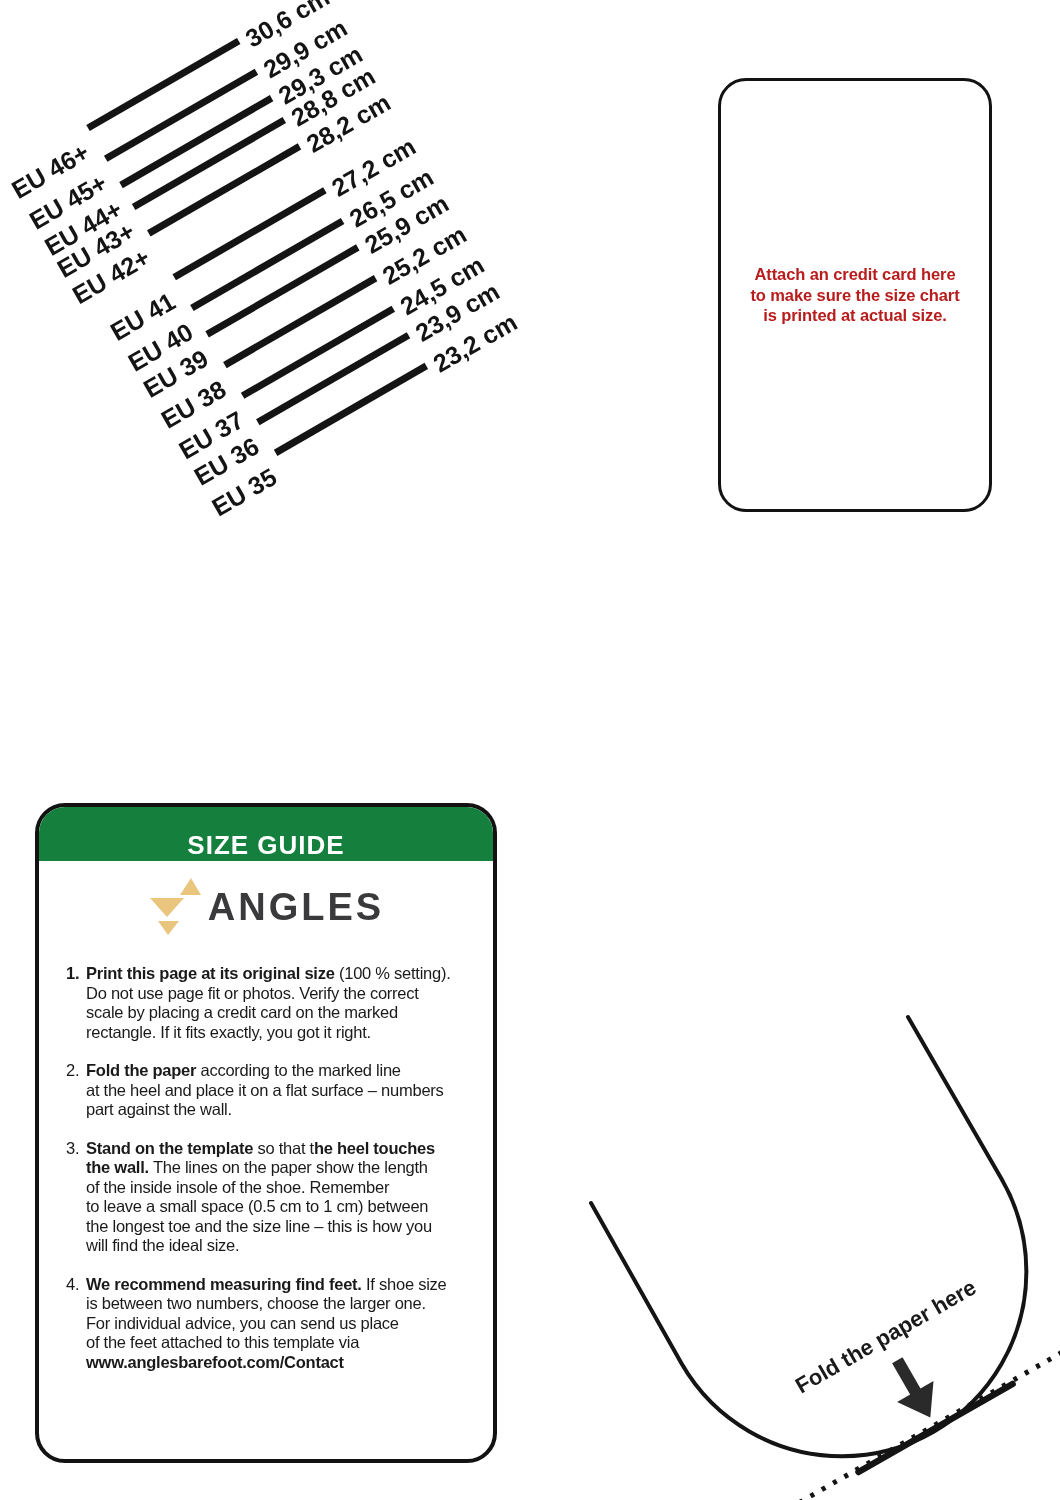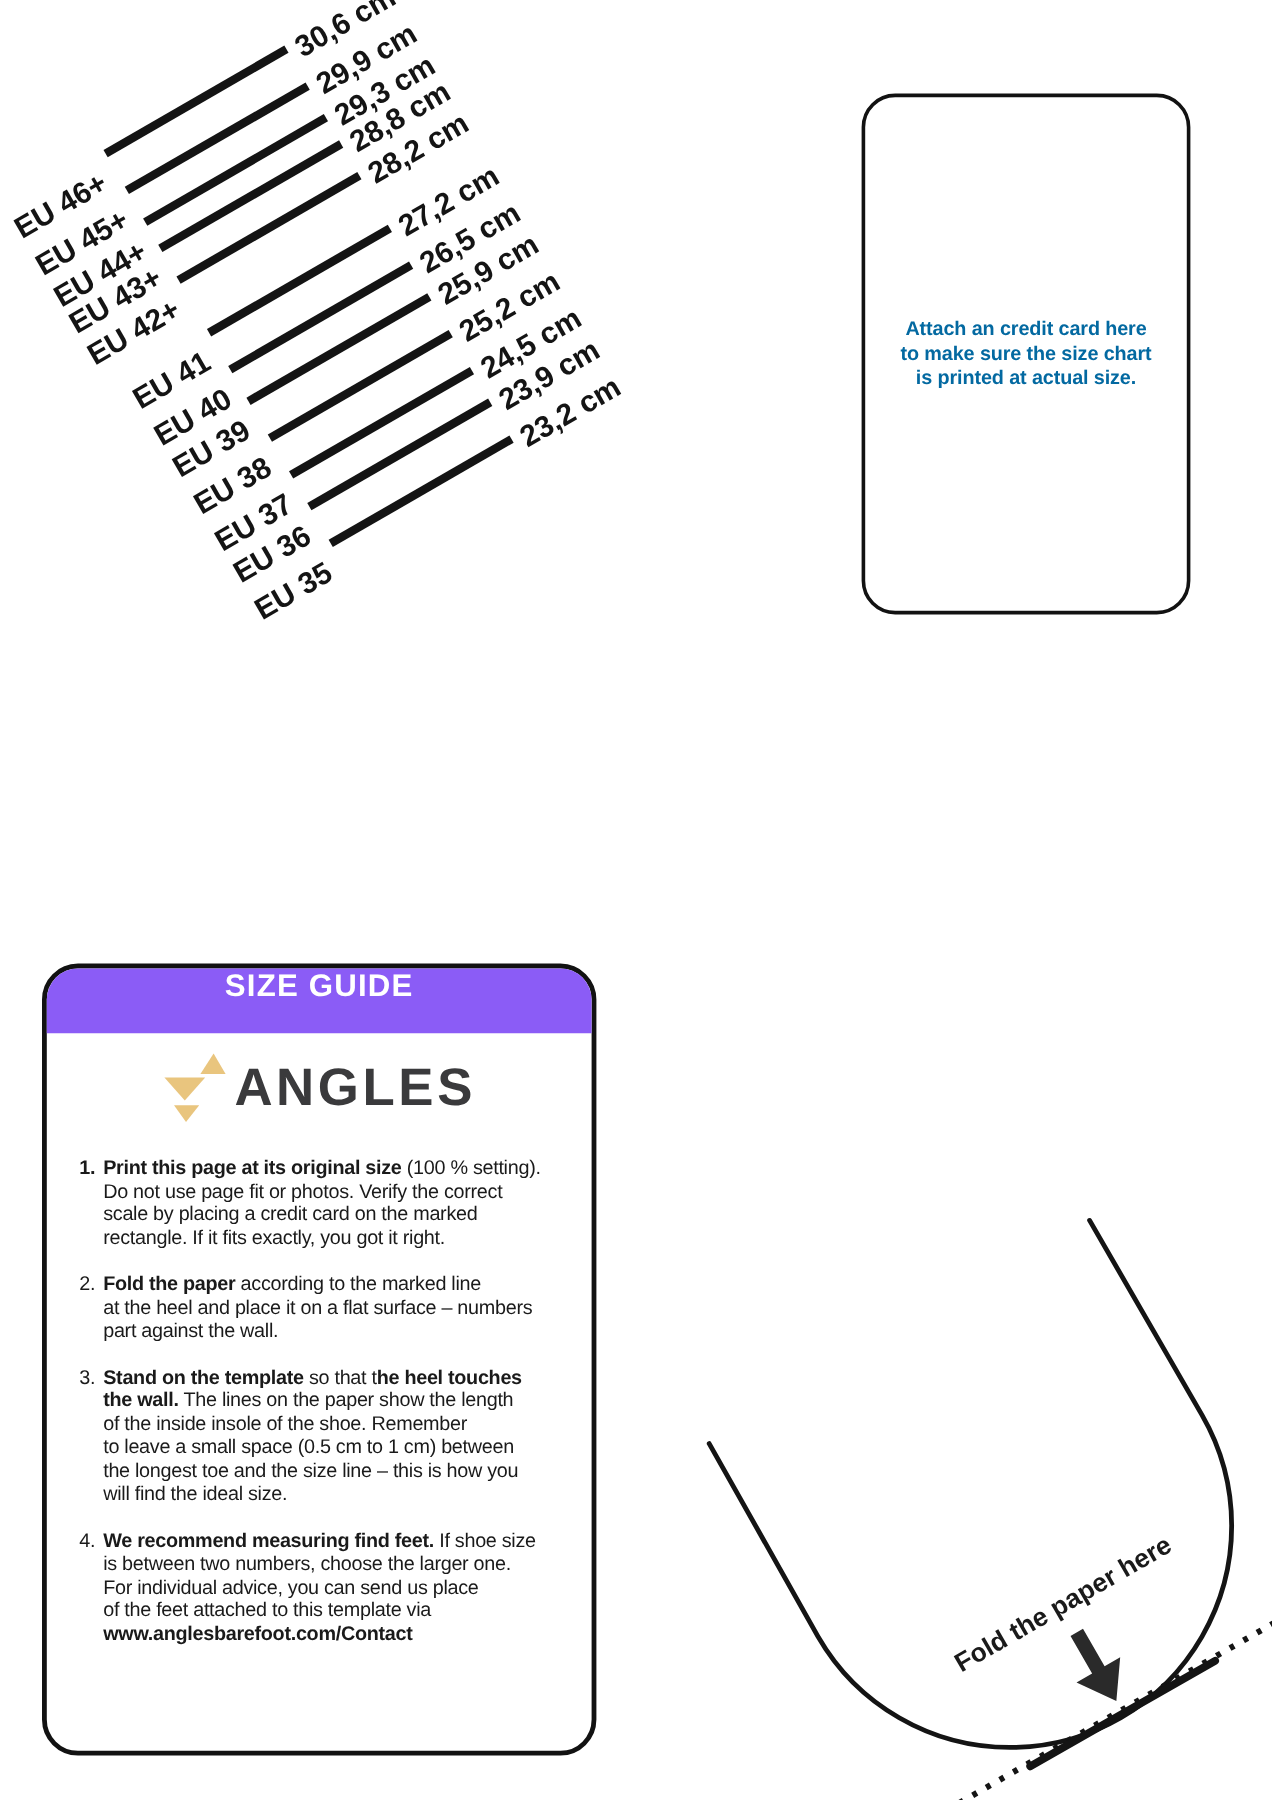--- a/index.html
+++ b/index.html
@@ -11,42 +11,42 @@
   }
   #scene{position:absolute;left:0;top:0;}
   
   .credit-card-box{
     position:absolute;left:718px;top:78px;width:274px;height:434px;
     box-sizing:border-box;border:3.5px solid #121212;border-radius:28px;
     display:flex;align-items:center;justify-content:center;background:#fff;
   }
   .credit-card-box p{
     margin:0;width:244px;text-align:center;
-    font-size:16.5px;line-height:20.5px;font-weight:700;color:#0369a1;
+    font-size:16.5px;line-height:20.5px;font-weight:700;color:#b91c1c;
     letter-spacing:-0.1px;
   }
   
   .guide-card{
     position:absolute;left:35px;top:803px;width:462px;height:660px;
     box-sizing:border-box;border:4px solid #121212;border-radius:30px;
     background:#fff;overflow:hidden;
   }
   .guide-header{
-    background:#8b5cf6;height:55px;margin:-1px -1px 0 -1px;
+    background:#15803d;height:55px;margin:-1px -1px 0 -1px;
     border-radius:26px 26px 0 0;
-    display:flex;align-items:flex-start;justify-content:center;
+    display:flex;align-items:flex-end;justify-content:center;
   }
   .guide-header span{
     color:#ffffff;font-weight:700;font-size:26px;letter-spacing:1px;
   }
   .logo-row{
     margin-top:16px;display:flex;align-items:center;justify-content:center;gap:3px;
   }
   .brand-text{
-    font-weight:700;font-size:44px;letter-spacing:3px;color:#3a3a3c;
+    font-weight:700;font-size:38px;letter-spacing:3px;color:#3a3a3c;
   }
   ol.instructions{
     list-style:none;margin:27px 0 0 0;padding:0 10px 0 0;
   }
   ol.instructions li{
     position:relative;padding-left:47px;margin:0 0 19px 0;
     font-size:16.5px;line-height:19.5px;letter-spacing:-0.25px;color:#1a1a1a;
   }
   ol.instructions li .num{
     position:absolute;left:27px;top:0;

